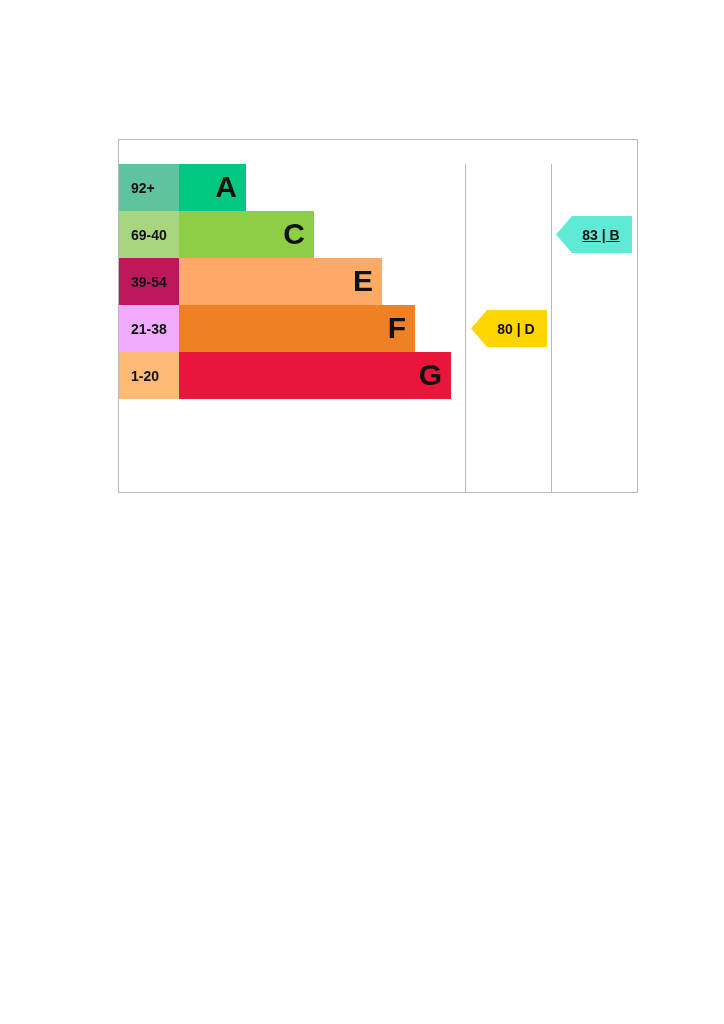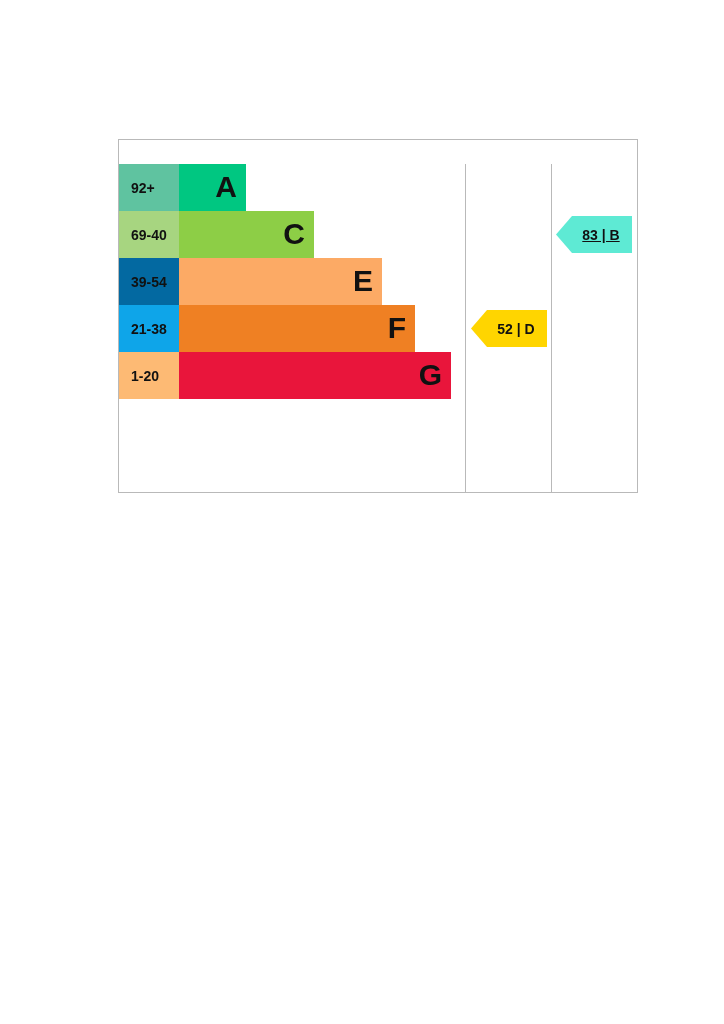--- a/index.html
+++ b/index.html
@@ -158,35 +158,35 @@
           <div class="band-letter">A</div>
         </div>
       </div>
       <div class="band-row">
         <div class="score-cell" style="background: rgb(167, 213, 128);">69-40</div>
         <div class="band-bar" style="background: rgb(141, 206, 70); width: 135px;">
           <div class="band-letter">C</div>
         </div>
       </div>
       <div class="band-row">
-        <div class="score-cell" style="background: #0369a1;">39-54</div>
+        <div class="score-cell" style="background: #be185d;">39-54</div>
         <div class="band-bar" style="background: rgb(252, 170, 101); width: 203px;">
           <div class="band-letter">E</div>
         </div>
       </div>
       <div class="band-row">
-        <div class="score-cell" style="background: #0ea5e9;">21-38</div>
+        <div class="score-cell" style="background: #f0abfc;">21-38</div>
         <div class="band-bar" style="background: rgb(239, 128, 35); width: 236px;">
           <div class="band-letter">F</div>
         </div>
       </div>
       <div class="band-row">
         <div class="score-cell" style="background: #fdba74;">1-20</div>
         <div class="band-bar" style="background: rgb(233, 21, 59); width: 272px;">
           <div class="band-letter">G</div>
         </div>
       </div>
     </div>
 
-  <div class="arrow" id="arrow-current" style="background: rgb(255, 213, 0); top: 170px;">52 | D</div>
+  <div class="arrow" id="arrow-current" style="background: rgb(255, 213, 0); top: 170px;">80 | D</div>
   <div class="arrow" id="arrow-potential" style="background: #5eead4; top: 76px; text-decoration: underline;">83 | B</div>
 
 </div>
 
 </body></html>

